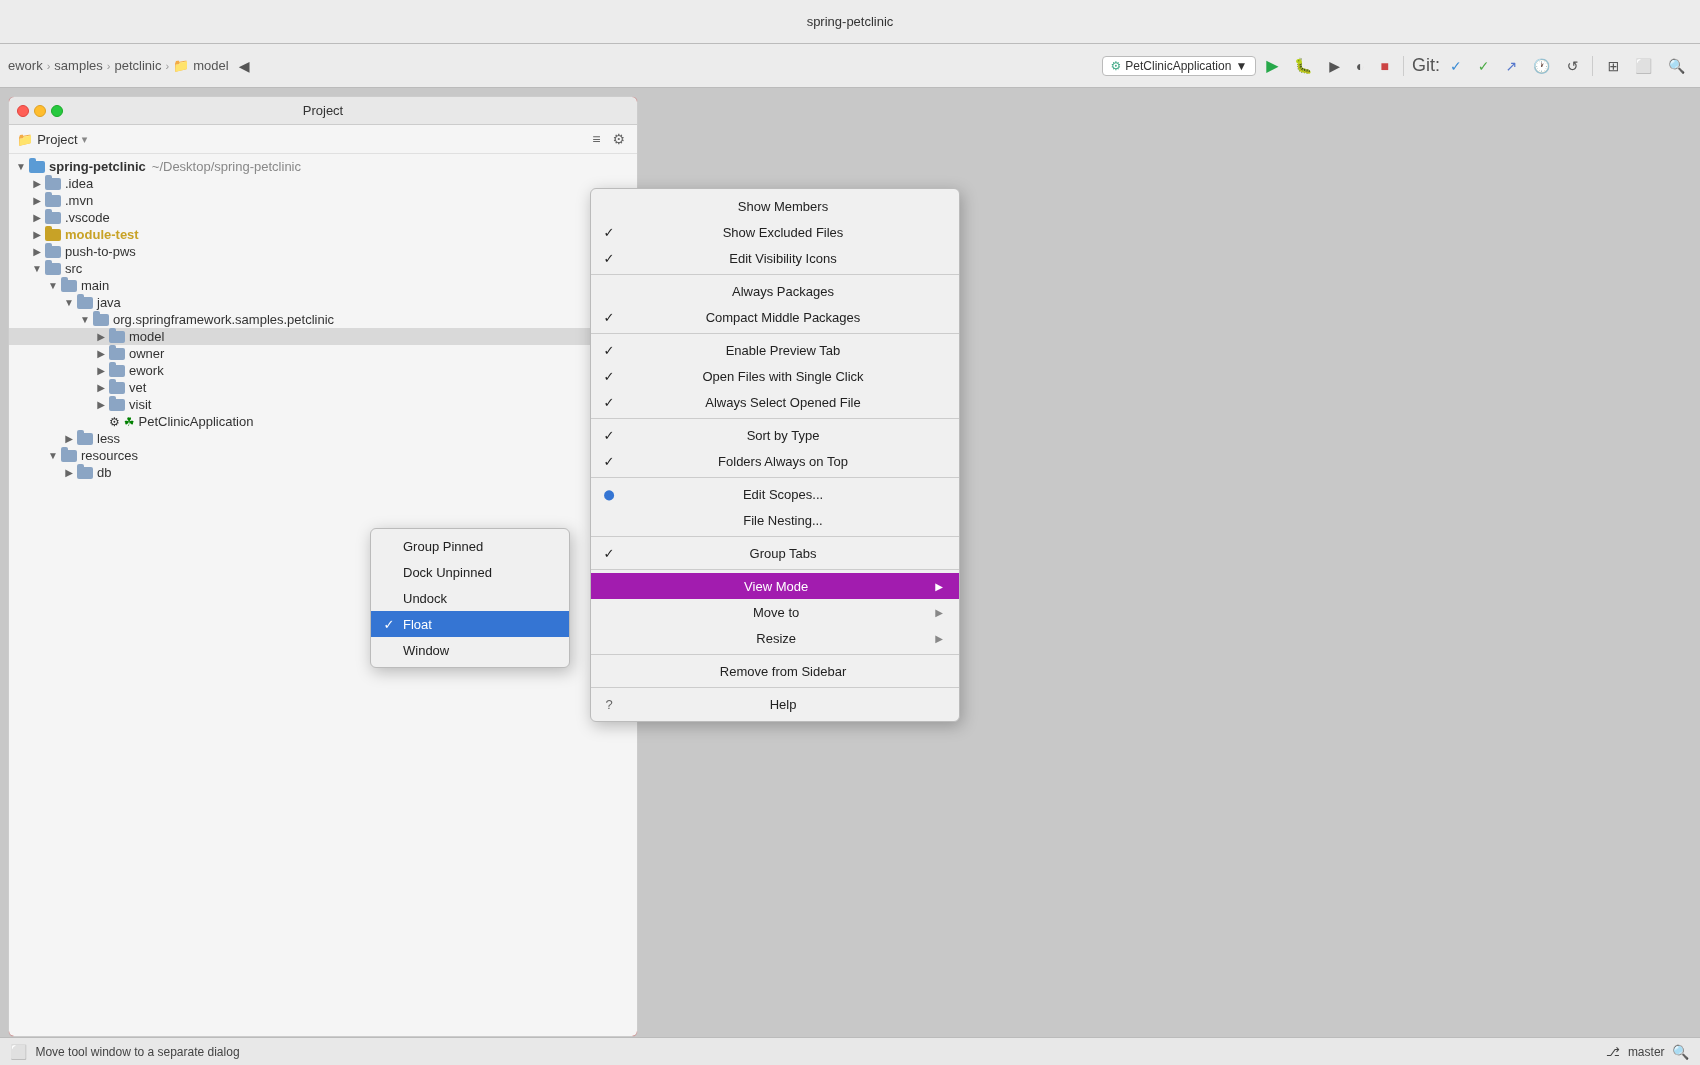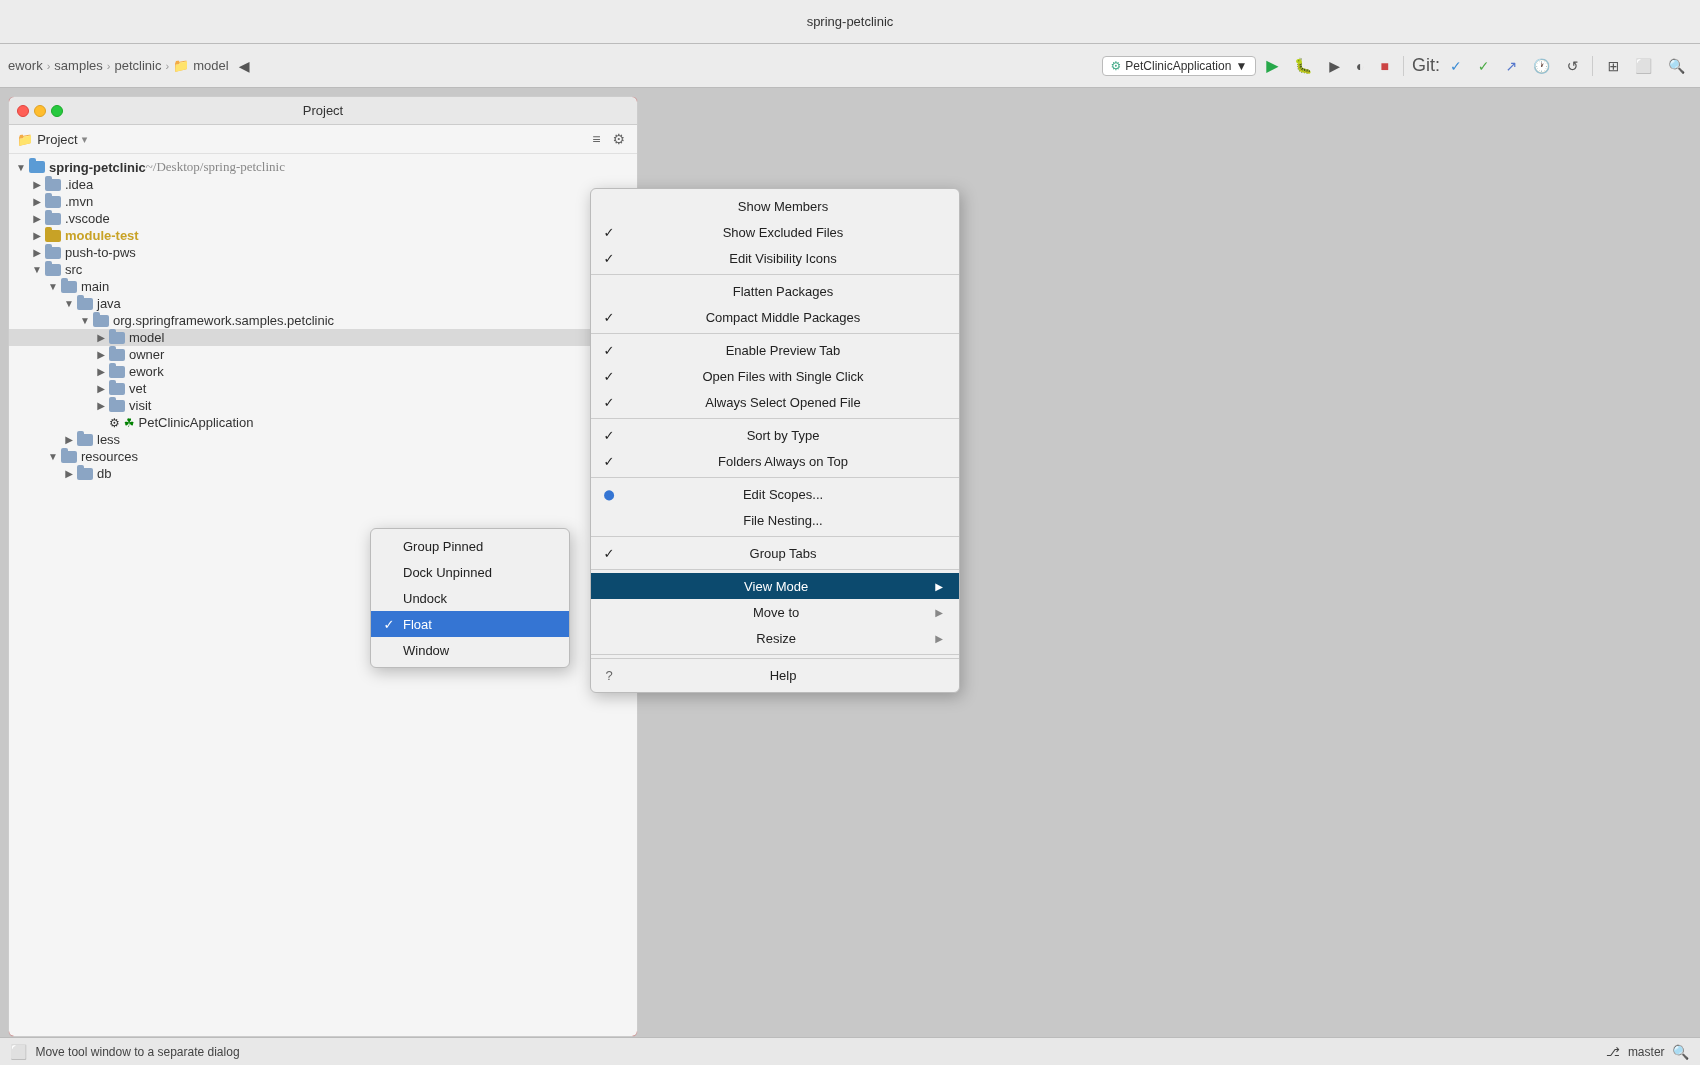--- a/index.html
+++ b/index.html
@@ -178,21 +178,21 @@
     .menu-item {
       display: flex;
       align-items: center;
       padding: 4px 16px 4px 10px;
       cursor: pointer;
       font-size: 13px;
       color: #222;
       gap: 6px;
       min-height: 26px;
     }
-    .menu-item.highlighted { background: #0c4a6e; color: white; }
+    .menu-item.highlighted { background: #a21caf; color: white; }
     .menu-check {
       width: 16px;
       font-size: 13px;
       text-align: center;
       flex-shrink: 0;
     }
     .menu-label { flex: 1; text-align: center; }
     .menu-arrow {
       font-size: 10px;
       color: #888;
@@ -361,21 +361,21 @@
       <button class="panel-header-btn">≡</button>
       <button class="panel-header-btn">⚙</button>
     </div>
 
     <div class="tree">
 
       <div class="tree-item" style="padding-left:4px;">
         <span class="tree-arrow">▼</span>
         <span class="folder-shape blue-bright"></span>
         <span style="font-weight:bold;">spring-petclinic</span>
-        <span style="color:#888; margin-left:0;font-family:Liberation Serif, serif;">~/Desktop/spring-petclinic</span>
+        <span style="color:#888; margin-left:6px;">~/Desktop/spring-petclinic</span>
       </div>
 
       <div class="tree-item" style="padding-left:20px;">
         <span class="tree-arrow">▶</span>
         <span class="folder-shape"></span>
         <span>.idea</span>
       </div>
 
       <div class="tree-item" style="padding-left:20px;">
         <span class="tree-arrow">▶</span>
@@ -497,21 +497,21 @@
 
     <div class="menu-item">
       <span class="menu-check">✓</span>
       <span class="menu-label">Edit Visibility Icons</span>
     </div>
 
     <div class="menu-separator"></div>
 
     <div class="menu-item">
       <span class="menu-check"></span>
-      <span class="menu-label">Flatten Packages</span>
+      <span class="menu-label">Always Packages</span>
     </div>
 
     <div class="menu-item">
       <span class="menu-check">✓</span>
       <span class="menu-label">Compact Middle Packages</span>
     </div>
 
     <div class="menu-separator"></div>
 
     <div class="menu-item">
@@ -575,20 +575,24 @@
     </div>
 
     <div class="menu-item">
       <span class="menu-check"></span>
       <span class="menu-label">Resize</span>
       <span class="menu-arrow">▶</span>
     </div>
 
     <div class="menu-separator"></div>
 
+    <div class="menu-item">
+      <span class="menu-check"></span>
+      <span class="menu-label">Remove from Sidebar</span>
+    </div>
 
     <div class="menu-separator"></div>
 
     <div class="menu-item">
       <span class="menu-check" style="color:#666;">?</span>
       <span class="menu-label">Help</span>
     </div>
 
   </div>
 

